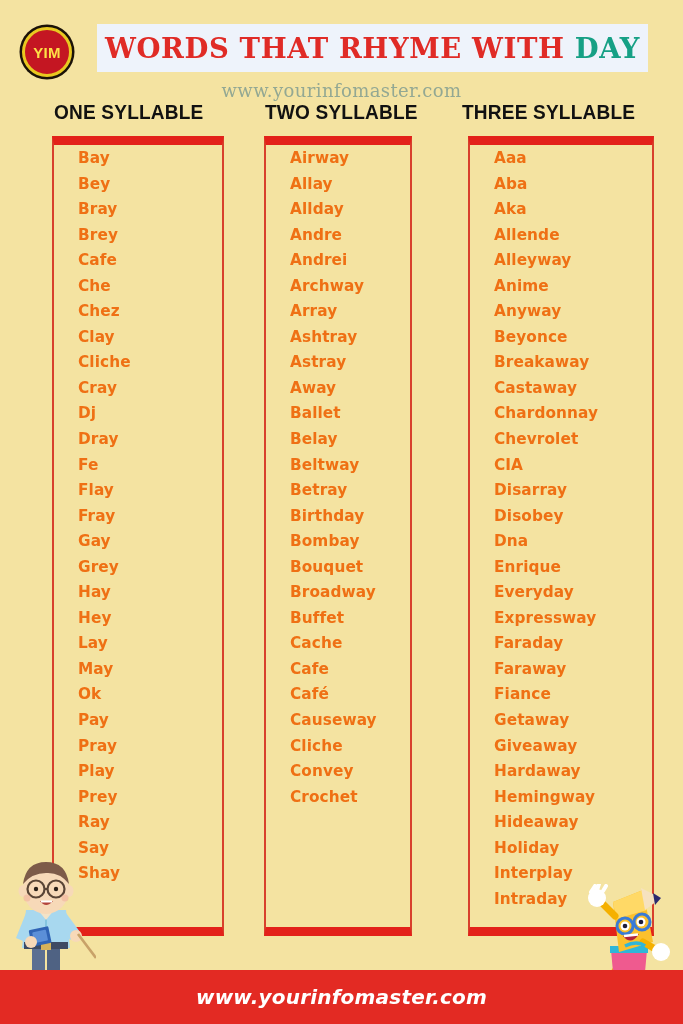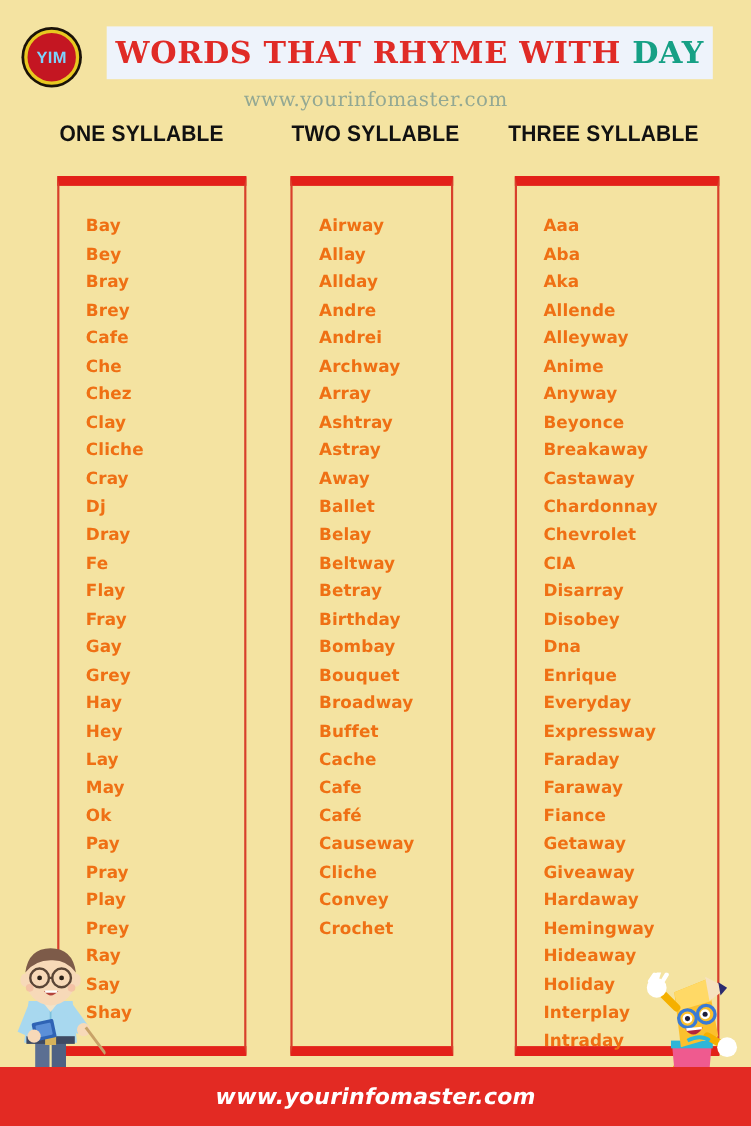--- a/index.html
+++ b/index.html
@@ -18,21 +18,21 @@
   }
   #logo {
     position:absolute; left:22px; top:3px;
     width:50px; height:50px; border-radius:50%;
     background:#c41622;
     border:3px solid #e8c820;
     box-shadow:0 0 0 2.5px #1a1208;
     display:flex; align-items:center; justify-content:center;
   }
   #logo-text {
-    color:#7dd3fc; font-weight:bold; font-size:15px;
+    color:#fde047; font-weight:bold; font-size:15px;
     letter-spacing:0.3px; font-family:"Liberation Sans", sans-serif;
   }
   #title-band {
     position:absolute; left:97px; top:0px;
     width:551px; height:48px;
     background:#eef3fb;
     display:flex; align-items:center; justify-content:center;
   }
   #title-text {
     font-family:"DejaVu Serif", serif;
@@ -49,48 +49,48 @@
     position:absolute; top:80px; left:0; width:683px;
     text-align:center;
     font-family:"DejaVu Serif", serif;
     font-size:18px;
     color:#93a893;
     letter-spacing:0.4px;
   }
 
   
   #headings {
-    position:absolute; top:110px; left:0; width:555px; height:28px;text-decoration:underline;
+    position:absolute; top:100px; left:0; width:555px; height:28px;text-decoration:underline;
   }
   .col-heading {
     position:absolute; top:0;
     font-family:"Liberation Sans Narrow","Liberation Sans", sans-serif;
     font-weight:bold;
     font-size:20.5px;
     letter-spacing:0.2px;
     color:#111111;
     transform:scaleX(0.93);
     transform-origin:left center;
     white-space:nowrap;
   }
   #heading-0 { left:54px; }
   #heading-1 { left:265px; }
   #heading-2 { left:462px; }
 
   
   .word-box {
     position:absolute;
-    top:160px;
+    top:136px;
     height:800px;
     border-left:2px solid #d8402c;
     border-right:2px solid #d8402c;
     border-top:9px solid #e32119;
     border-bottom:9px solid #e32119;
     background:transparent;
-    padding-top:24px;
+    padding-top:1px;
     padding-left:24px;
   }
   #box-0 { left:52px;  width:172px; }
   #box-1 { left:264px; width:148px; }
   #box-2 { left:468px; width:186px; }
 
   .word {
     display:block;
     font-family:"DejaVu Sans","Liberation Sans", sans-serif;
     font-weight:bold;

